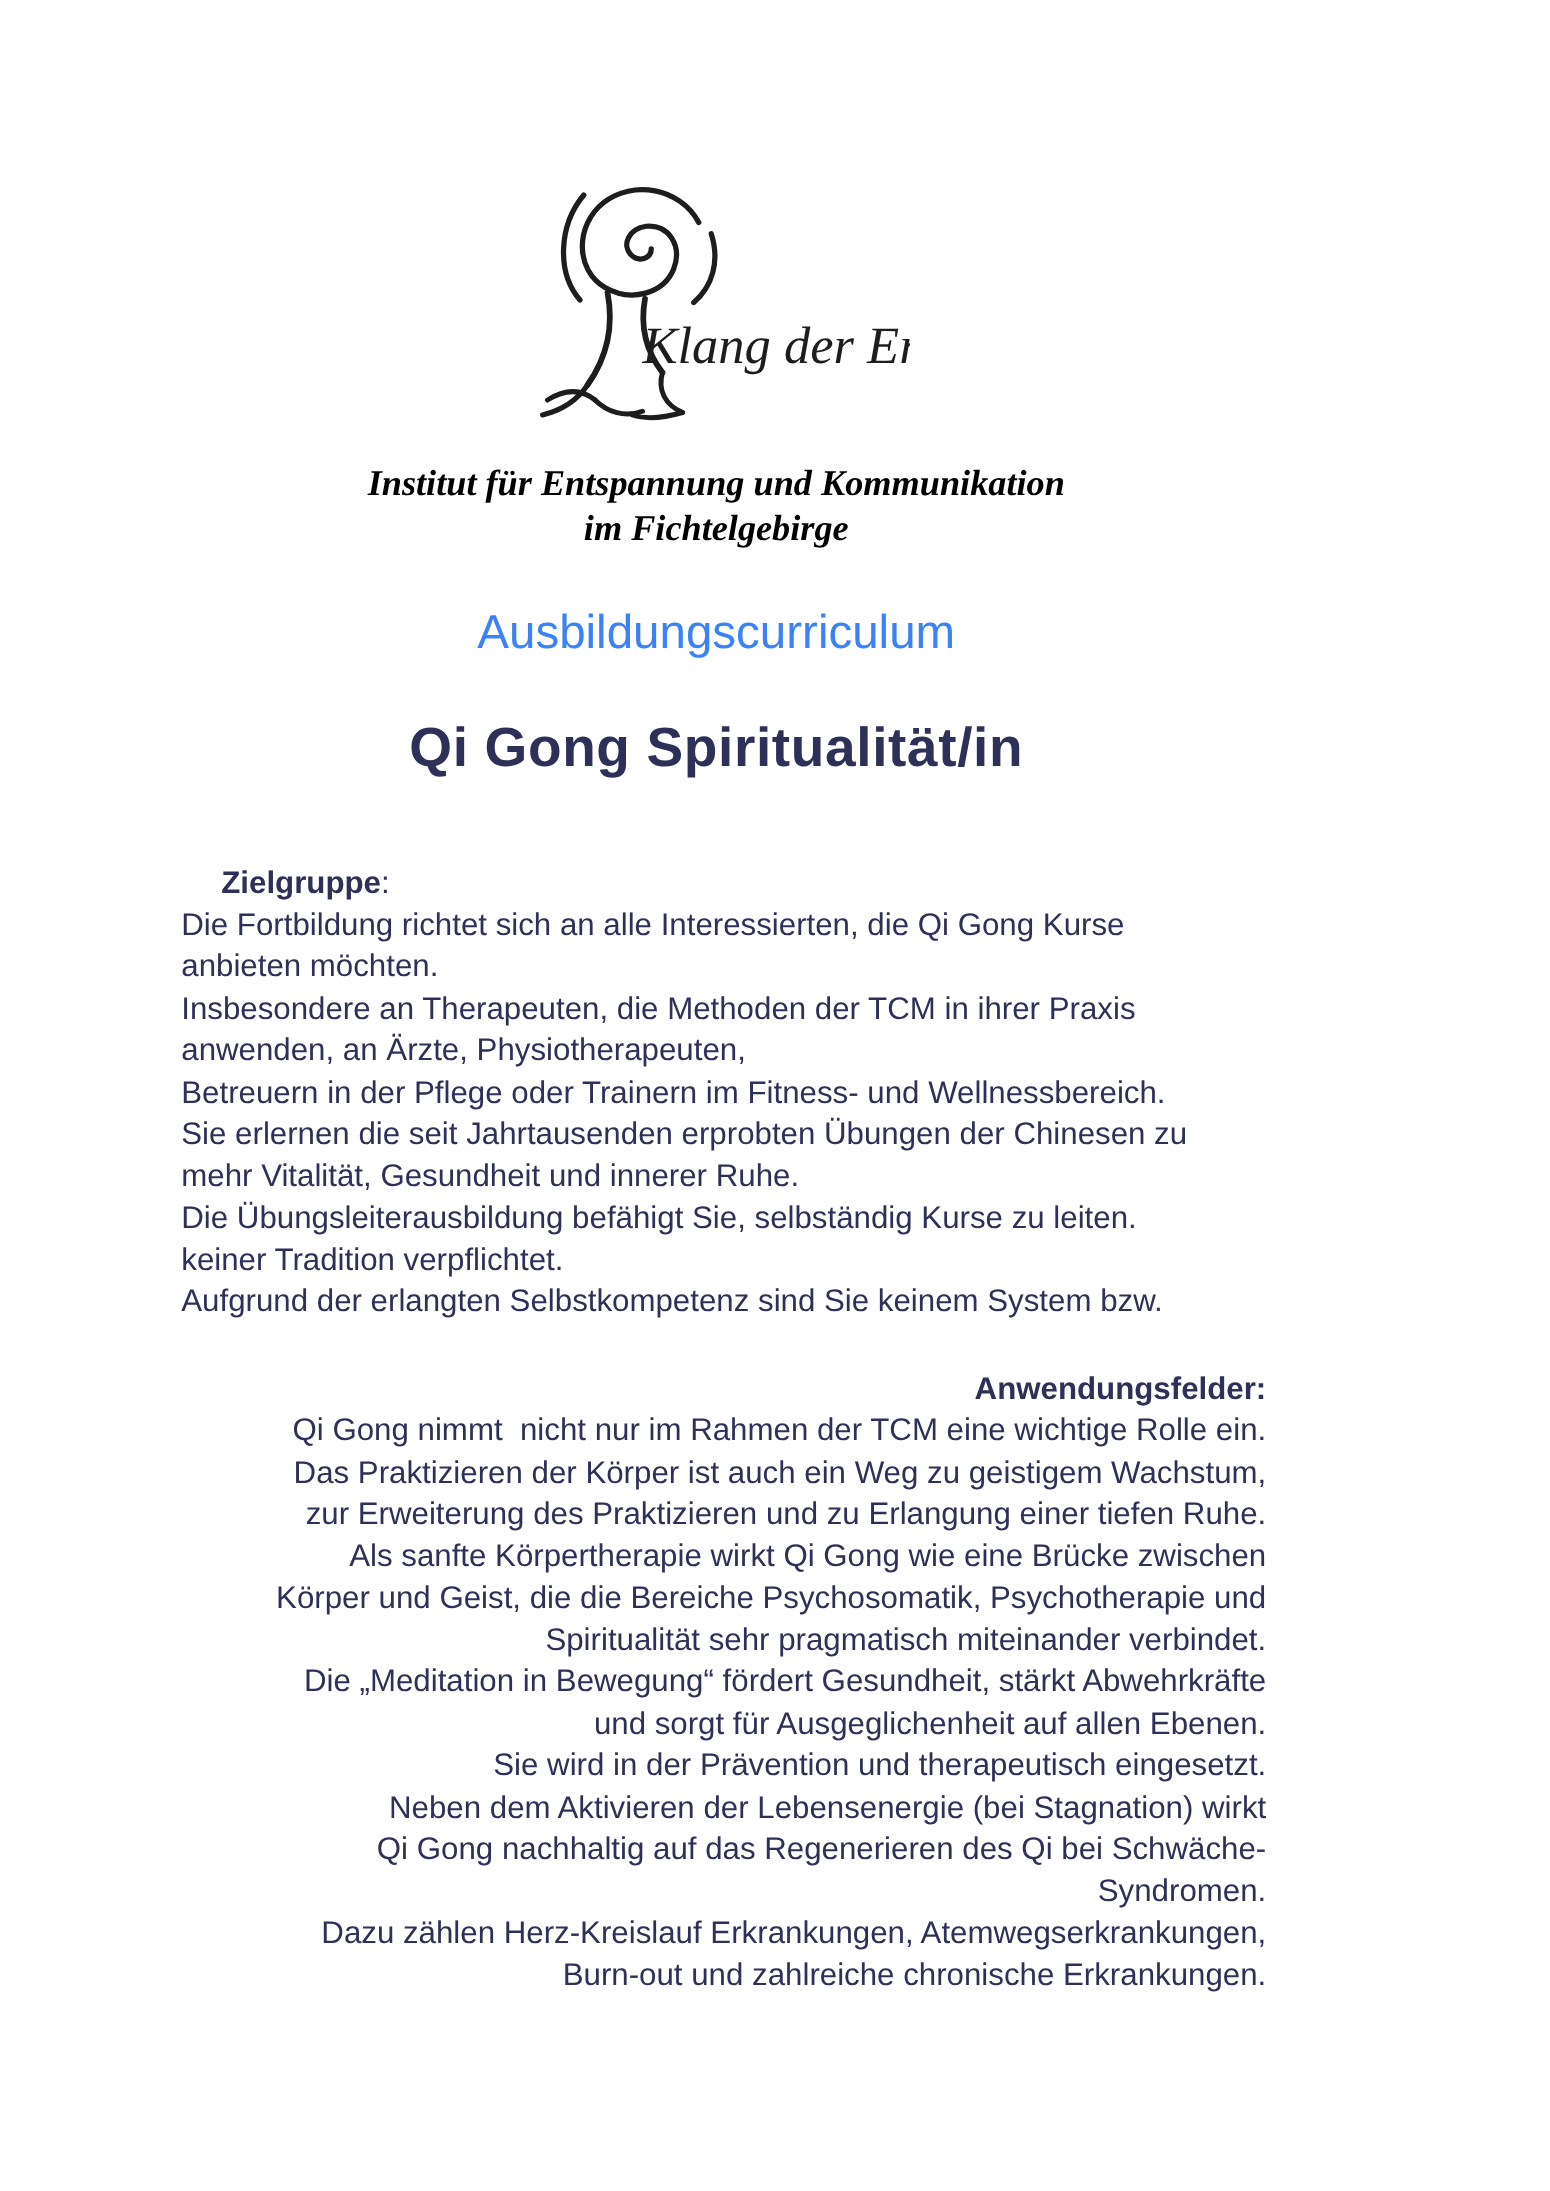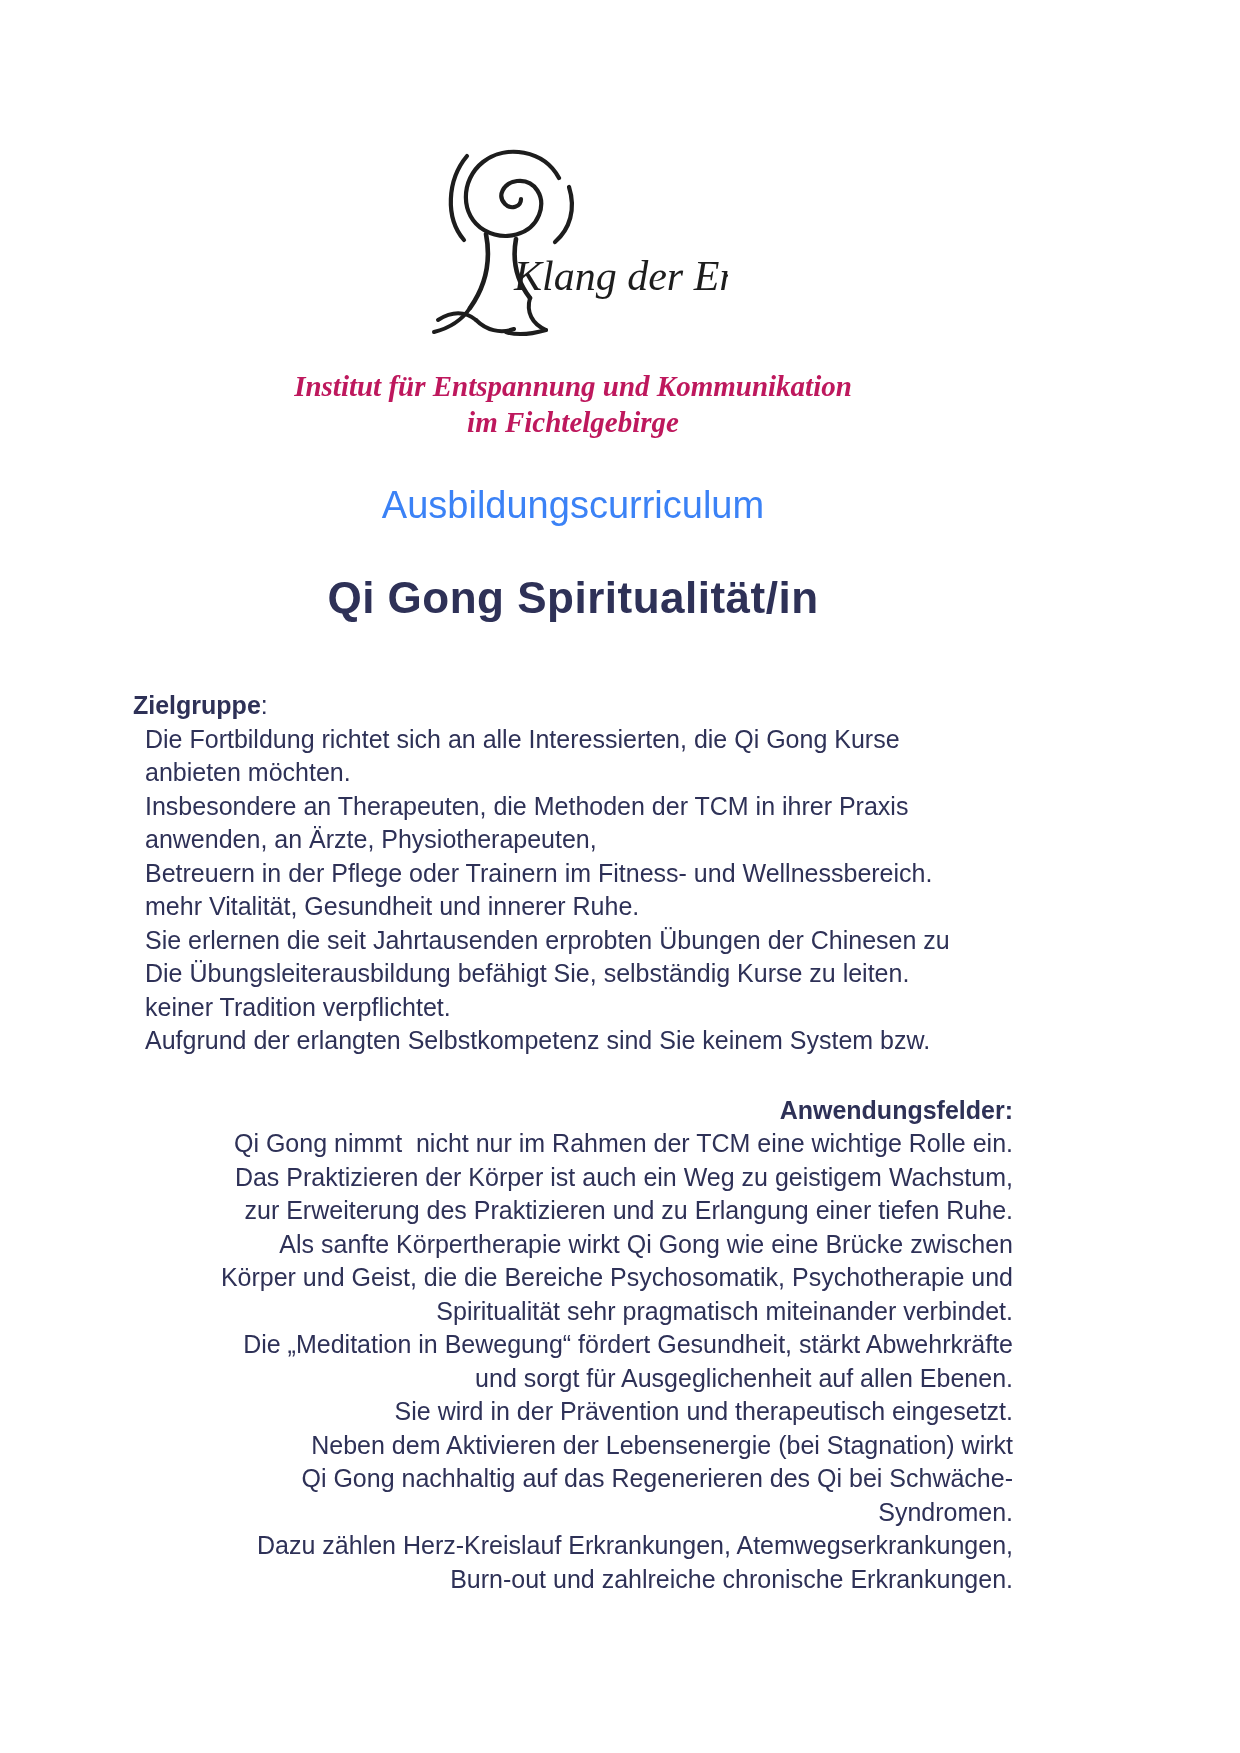--- a/index.html
+++ b/index.html
@@ -32,21 +32,21 @@
   }
   
   .institute {
     margin-top: 14px;
     text-align: center;
     font-family: "Liberation Serif", serif;
     font-style: italic;
     font-weight: bold;
     font-size: 29px;
     line-height: 36px;
-    color: #be185d;
+    color: #000000;
   }
   
   .kicker {
     margin-top: 44px;
     text-align: center;
     font-size: 38px;
     color: #3b82f6;
   }
   .doc-title {
     margin-top: 46px;
@@ -56,20 +56,21 @@
     letter-spacing: 0.5px;
     color: #2e3157;
   }
   
   .section-zielgruppe { margin-top: 66px; }
   .section-anwendungsfelder { margin-top: 36px; text-align: right; }
   .section-heading {
     font-size: 25px;
     line-height: 33.5px;
     white-space: pre;
+    margin-left: 44px;
   }
   .section-heading .bold { font-weight: bold; }
   .line {
     font-size: 25px;
     line-height: 33.5px;
     white-space: pre;
     margin-left: 12px;
   }
 </style>
 </head>
@@ -115,22 +116,22 @@
 
     <div class="doc-title">Qi Gong Spiritualität/in</div>
 
     <div class="section section-zielgruppe">
       <div class="section-heading"><span class="bold">Zielgruppe</span><span>:</span></div>
       <div class="line">Die Fortbildung richtet sich an alle Interessierten, die Qi Gong Kurse</div>
       <div class="line">anbieten möchten.</div>
       <div class="line">Insbesondere an Therapeuten, die Methoden der TCM in ihrer Praxis</div>
       <div class="line">anwenden, an Ärzte, Physiotherapeuten,</div>
       <div class="line">Betreuern in der Pflege oder Trainern im Fitness- und Wellnessbereich.</div>
+      <div class="line">Sie erlernen die seit Jahrtausenden erprobten Übungen der Chinesen zu</div>
       <div class="line">mehr Vitalität, Gesundheit und innerer Ruhe.</div>
-      <div class="line">Sie erlernen die seit Jahrtausenden erprobten Übungen der Chinesen zu</div>
       <div class="line">Die Übungsleiterausbildung befähigt Sie, selbständig Kurse zu leiten.</div>
       <div class="line">keiner Tradition verpflichtet.</div>
       <div class="line">Aufgrund der erlangten Selbstkompetenz sind Sie keinem System bzw.</div>
     </div>
 
     <div class="section section-anwendungsfelder">
       <div class="section-heading"><span class="bold">Anwendungsfelder:</span><span></span></div>
       <div class="line">Qi Gong nimmt  nicht nur im Rahmen der TCM eine wichtige Rolle ein.</div>
       <div class="line">Das Praktizieren der Körper ist auch ein Weg zu geistigem Wachstum,</div>
       <div class="line">zur Erweiterung des Praktizieren und zu Erlangung einer tiefen Ruhe.</div>

